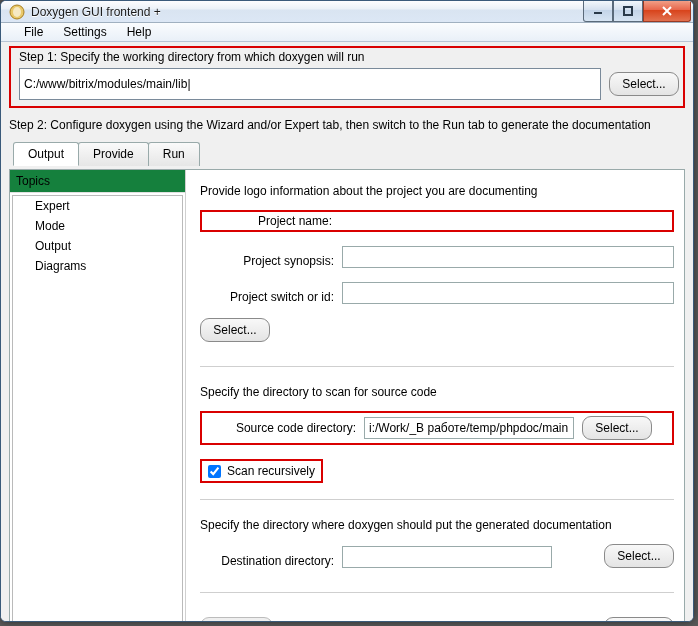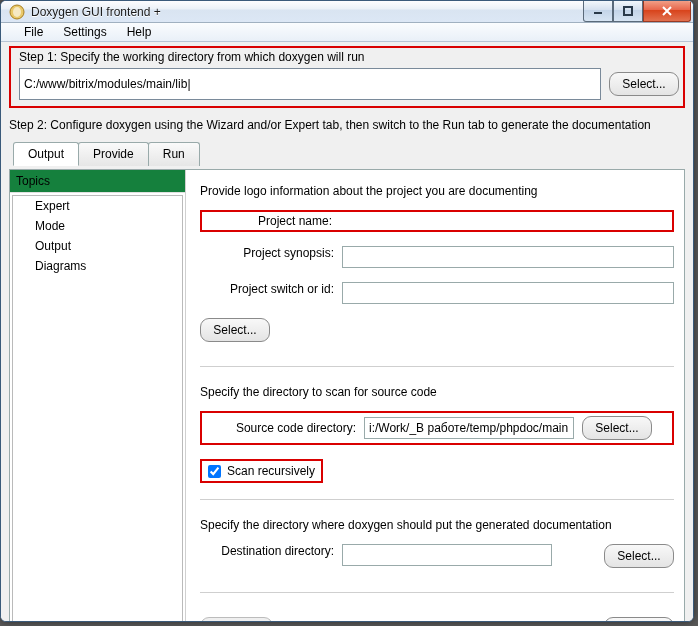--- a/index.html
+++ b/index.html
@@ -37,21 +37,21 @@
 .tabpage { flex:1; border:1px solid #9aa; background:#fff; display:flex; }
 
 .topics-pane { width:196px; border-right:1px solid #d0d0d0; display:flex; flex-direction:column; }
 .topics-header { padding:4px 6px; font-size:12px; background:#15803d; border-bottom:1px solid #e0e0e0; }
 .topics-list { flex:1; border:1px solid #bababa; margin:2px; background:#fff; }
 .topic-item { padding:3px 4px 3px 22px; cursor:pointer; }
 
 .right-pane { flex:1; padding:10px 10px 0 14px; display:flex; flex-direction:column; gap:6px; }
 .section-label { margin:4px 0 6px 0; }
 
-.field-row { display:flex; align-items:flex-start; gap:8px; margin-bottom:8px; }
+.field-row { display:flex; align-items:flex-end; gap:8px; margin-bottom:8px; }
 .field-label { width:134px; text-align:right; }
 .field-input { flex:1; height:22px; border:1px solid #9aa; padding:2px 4px; background:#fff; }
 
 .hr { border:none; border-top:1px solid #cfcfcf; margin:10px 0 8px 0; }
 
 .scan-box { display:inline-flex; align-items:flex-end; gap:6px; padding:3px 6px; }
 .bottom-bar { display:flex; justify-content:space-between; margin-top:auto; padding:10px 0 12px 0; }
 
 
 .hl-name { border:2px solid #d90000; padding:2px 4px; display:flex; align-items:center; gap:20px; margin-bottom:8px; }

